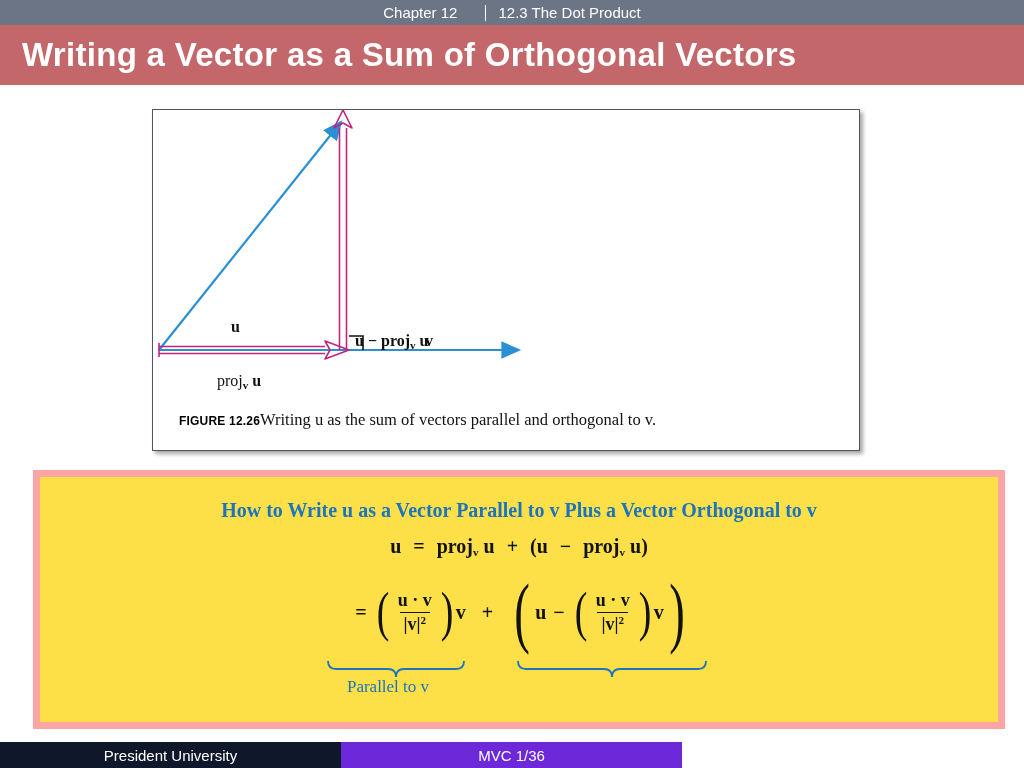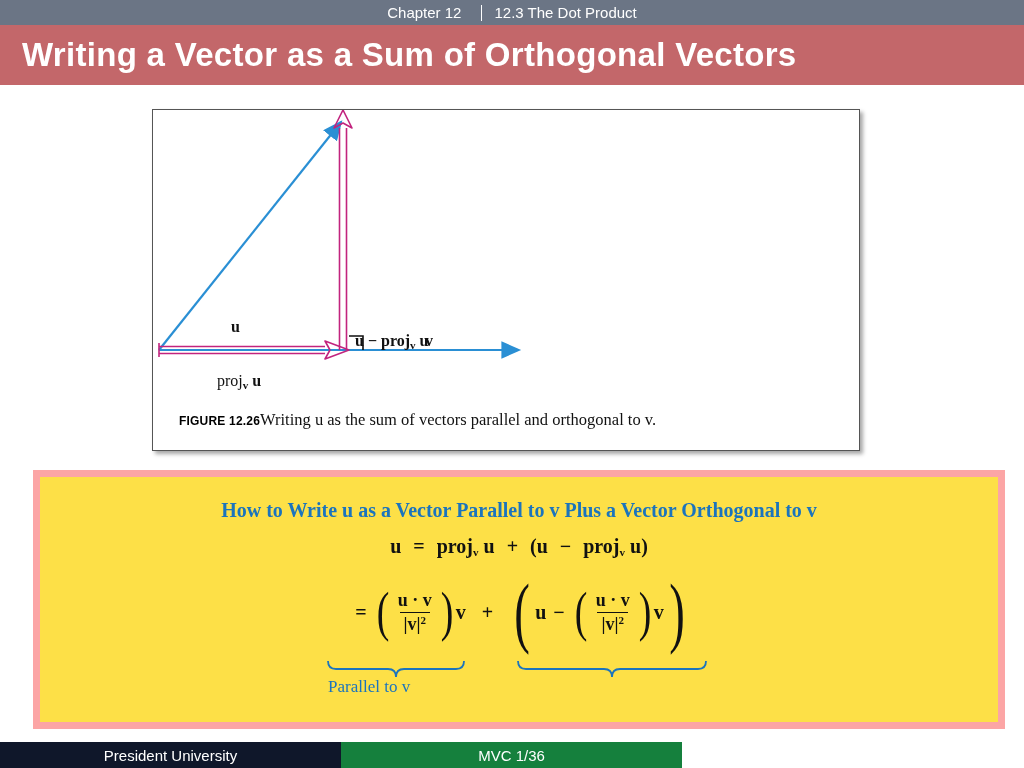--- a/index.html
+++ b/index.html
@@ -22,21 +22,21 @@
     width: 1024px;
     height: 25px;
     background: #6b7585;
     display: flex;
     align-items: center;
     justify-content: center;
     color: #ffffff;
     font-size: 15px;
   }
   .topbar .chapter {
-    padding-right: 20px;
+    padding-right: 28px;
     border-right: 1px solid #ffffff;
     line-height: 16px;
   }
   .topbar .section {
     padding-left: 12px;
     line-height: 16px;
   }
 
   
   .titleband {
@@ -195,21 +195,21 @@
   }
   .footer .seg {
     display: flex;
     align-items: center;
     justify-content: center;
     color: #ffffff;
     font-size: 15px;
   }
   .footer .seg-left  { width: 341px; background: #0f172a; }
   .footer .seg-mid   { width: 342px; background: #6b7585; }
-  .footer .seg-right { width: 341px; background: #15803d; }
+  .footer .seg-right { width: 341px; background: #6d28d9; }
 </style>
 </head>
 <body>
 
 <div class="topbar">
   <span class="chapter">Chapter 12</span>
   <span class="section">12.3 The Dot Product</span>
 </div>
 
 <div class="titleband">
@@ -295,19 +295,19 @@
     <span class="paren">)</span>
     <span>v</span>
     <span class="paren-big">)</span>
   </div>
 
   <svg width="958" height="245" style="position:absolute; left:0; top:0; pointer-events:none;">
     <path d="M288,184 q0,8 8,8 l52,0 q8,0 8,8 q0,-8 8,-8 l52,0 q8,0 8,-8" fill="none" stroke="#1b74bd" stroke-width="1.8"></path>
     <path d="M478,184 q0,8 8,8 l78,0 q8,0 8,8 q0,-8 8,-8 l78,0 q8,0 8,-8" fill="none" stroke="#1b74bd" stroke-width="1.8"></path>
   </svg>
 
-  <div class="brace-label" style="left:288px; top:200px; width:136px; ">Parallel to v</div>
+  <div class="brace-label" style="left:280px; top:200px; width:136px; text-align:center;">Parallel to v</div>
 </div>
 
 <div class="footer">
   <div class="seg seg-left">President University</div>
   <div class="seg seg-right">MVC 1/36</div>
 </div>
 
 </body></html>

